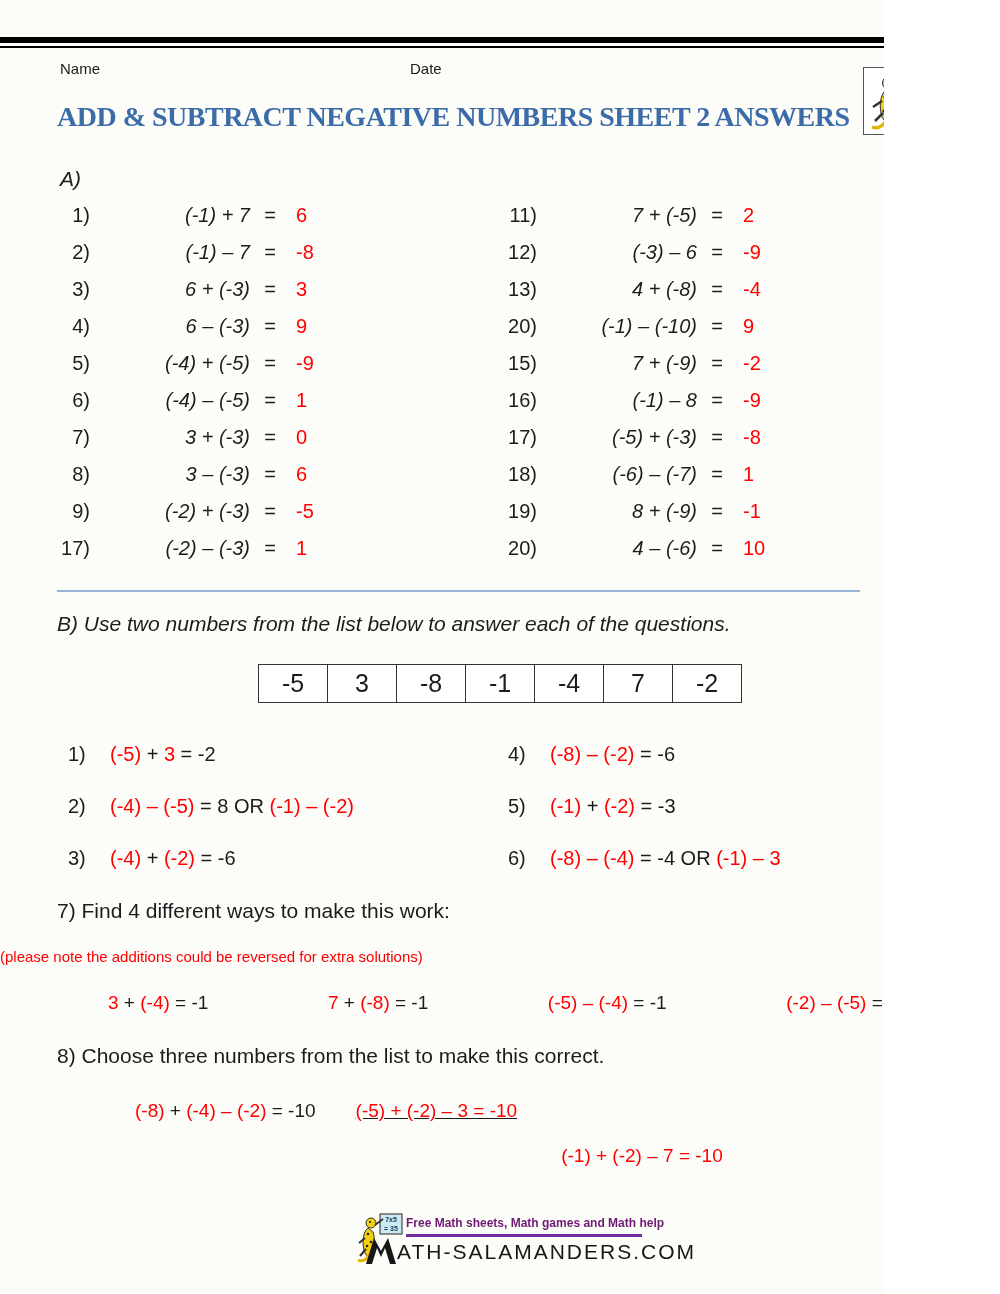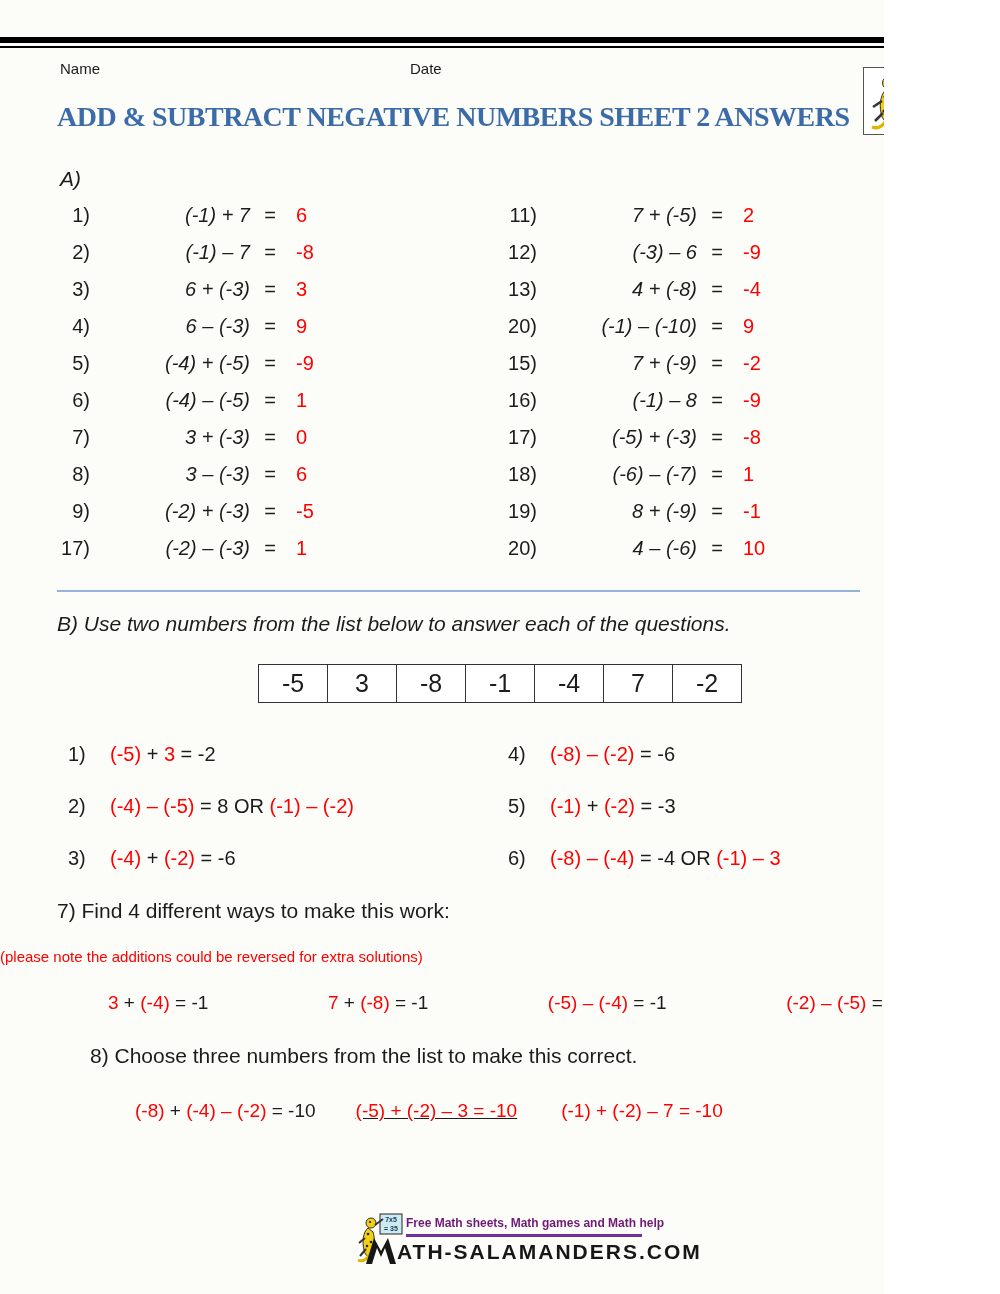--- a/index.html
+++ b/index.html
@@ -45,29 +45,29 @@
   .b-num{width:42px;font-size:20px;flex:none;}
   .b-eq{font-size:20px;white-space:pre;text-align:center;}
   span.red{color:var(--red);}
   span.blk{color:var(--ink);}
   .s7-label{position:absolute;left:57px;top:899px;font-size:21px;}
   .s7-note{position:absolute;left:0;width:1000px;top:948px;text-align:left;
     font-size:15px;color:var(--red);}
   .s7-eqs{position:absolute;left:108px;top:992px;width:797px;display:flex;
     justify-content:space-between;font-size:19px;}
   .s7-eqs .eq,.s8-eqs .eq{white-space:pre;}
-  .s8-label{position:absolute;left:57px;top:1044px;font-size:21px;margin-left:33px;}
+  .s8-label{position:absolute;left:57px;top:1044px;font-size:21px;}
   .s8-eqs{position:absolute;left:135px;top:1100px;display:flex;font-size:19px;}
   .s8-eqs .eq:nth-child(2){margin-left:40px;text-decoration:underline;}
-  .s8-eqs .eq:nth-child(3){margin-left:44px;}
+  .s8-eqs .eq:nth-child(3){margin-left:44px;margin-top:45px;}
   .footer-salamander{position:absolute;left:356px;top:1212px;}
   .footer-tagline{position:absolute;left:406px;top:1216px;font-size:12px;font-weight:bold;color:#701a75;}
   .footer-rule{position:absolute;left:406px;top:1234px;width:236px;height:3px;background:var(--purple);}
   .footer-wordmark{position:absolute;left:366px;top:1238px;display:flex;align-items:flex-end;
-    font-weight:bold;font-size:21px;letter-spacing:2px;color:#171717;white-space:nowrap;}
+    font-weight:normal;font-size:21px;letter-spacing:2px;color:#171717;white-space:nowrap;}
   .footer-wordmark svg{margin-right:1px;}
 </style>
 </head>
 <body>
 
 <div class="page">
 
   <div class="top-rule"></div>
 
   <div class="name-label">Name</div>

